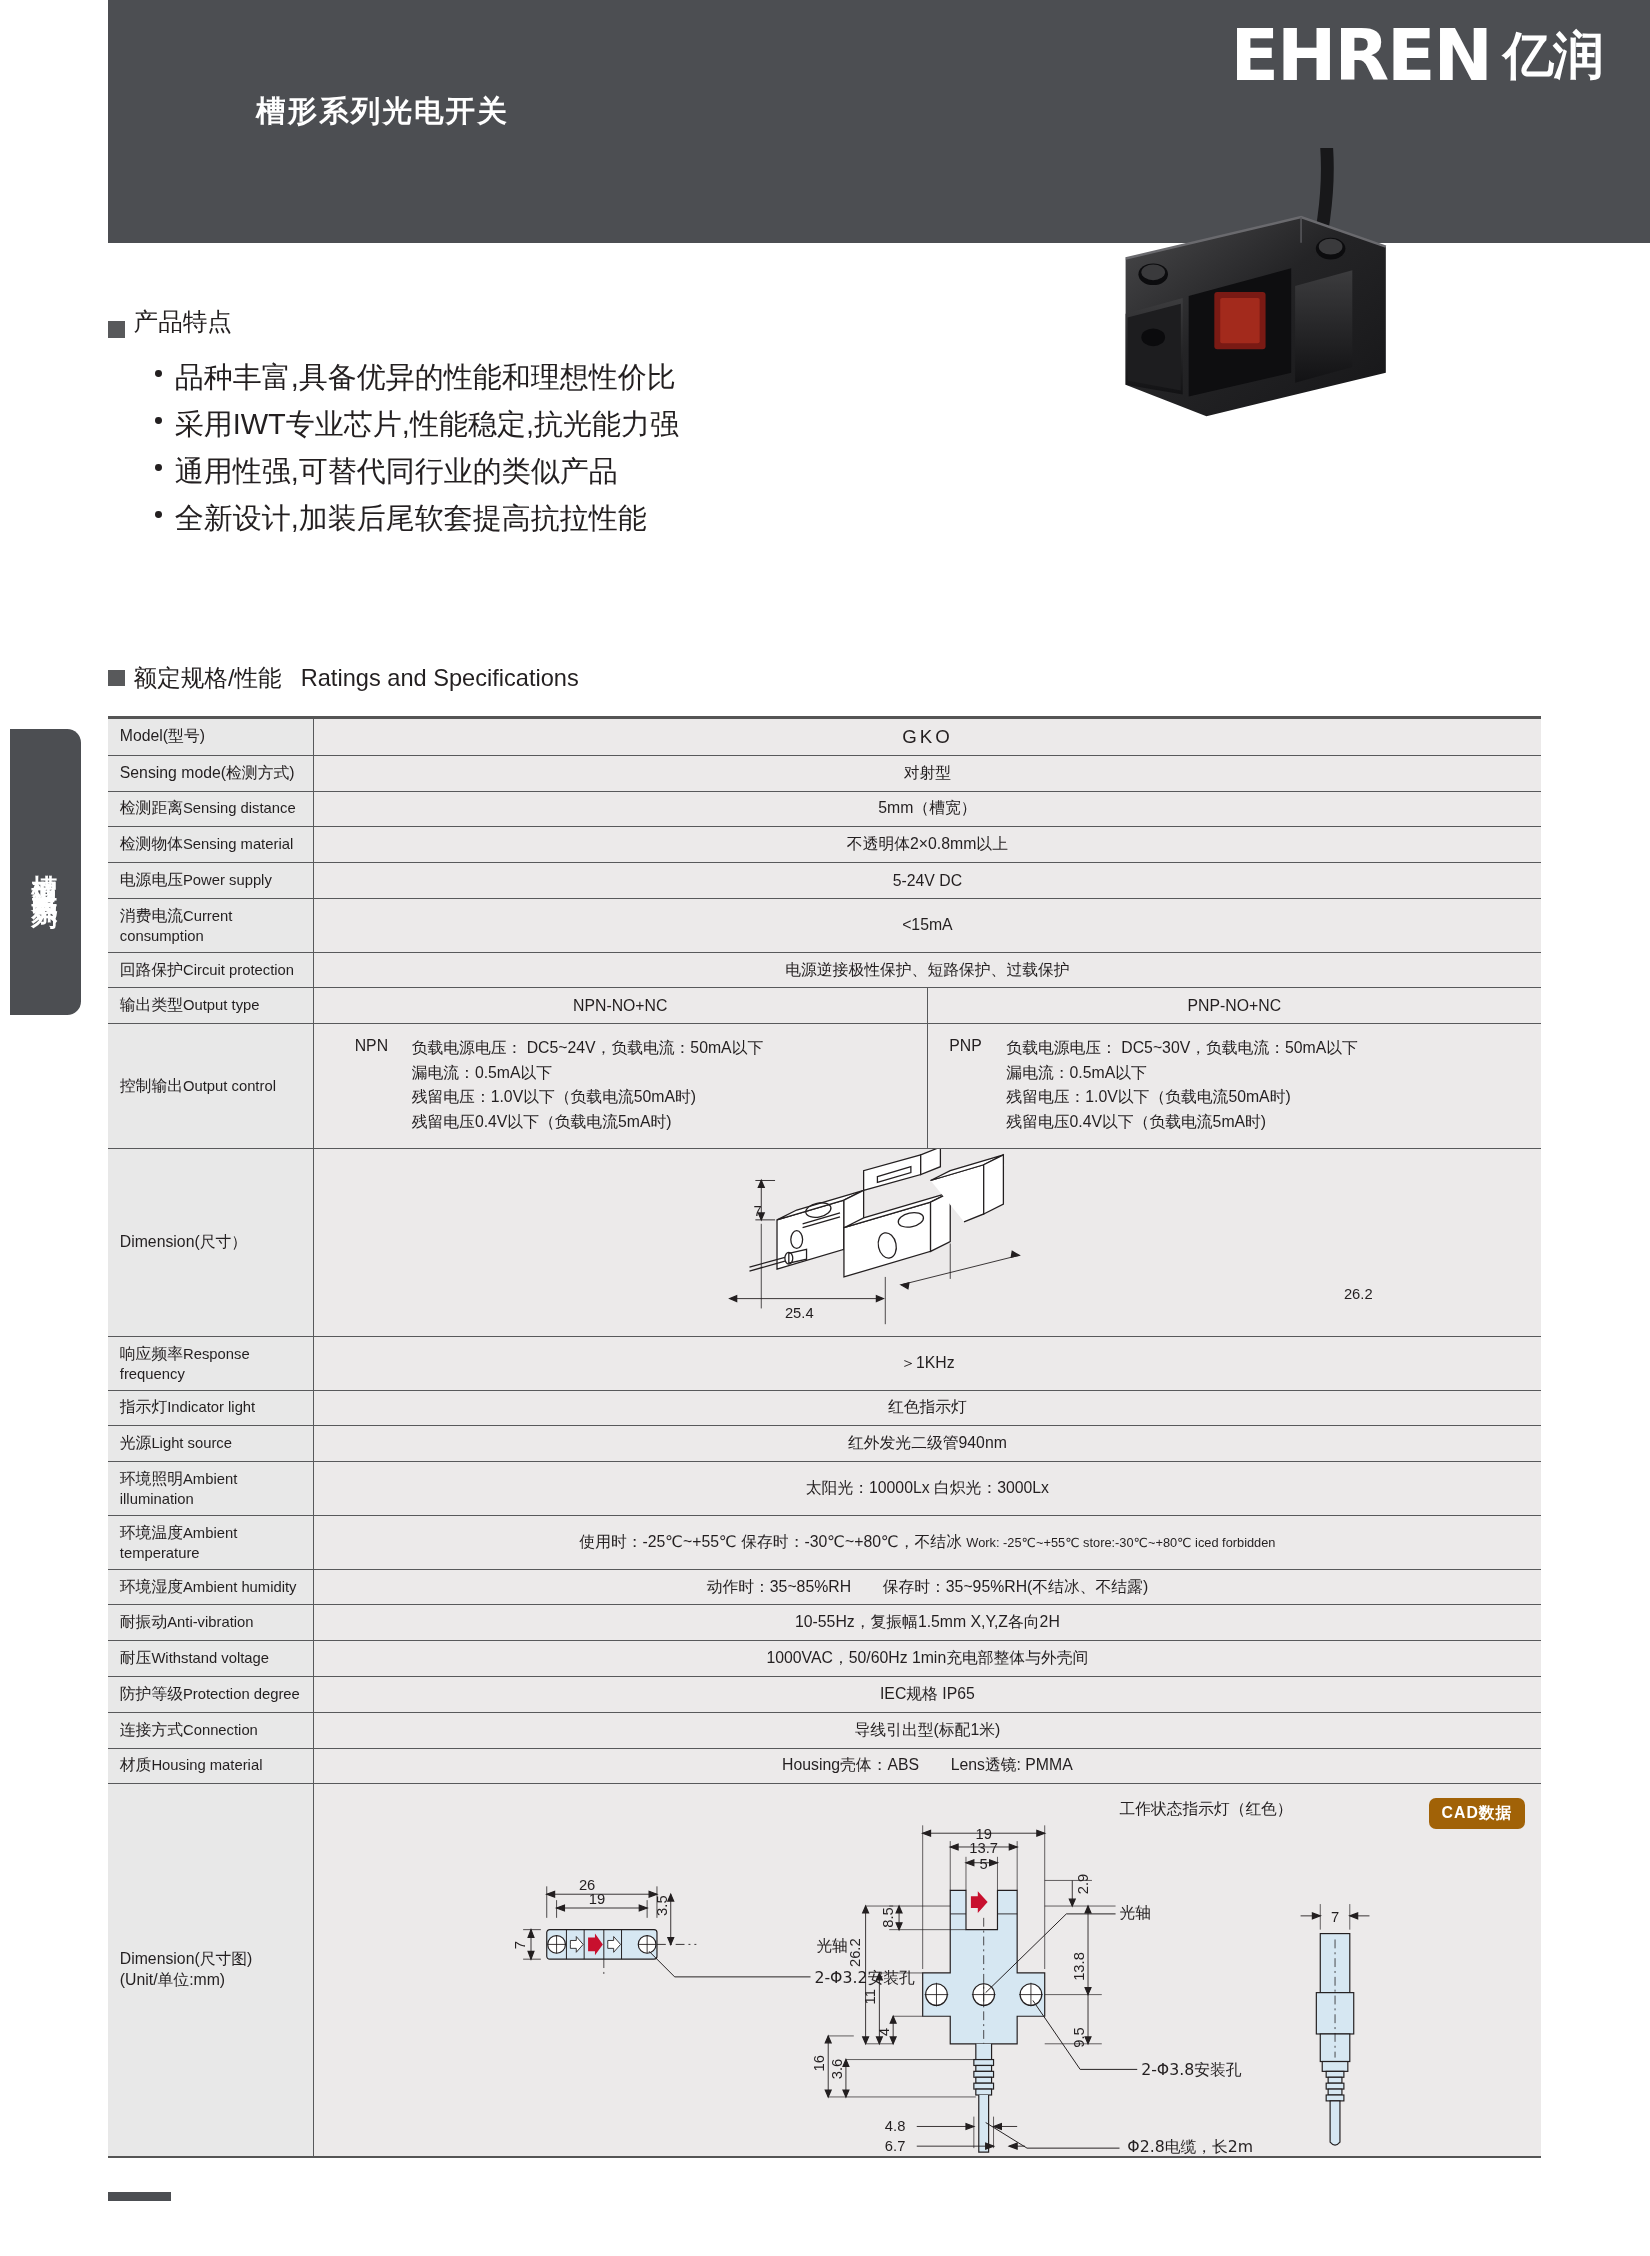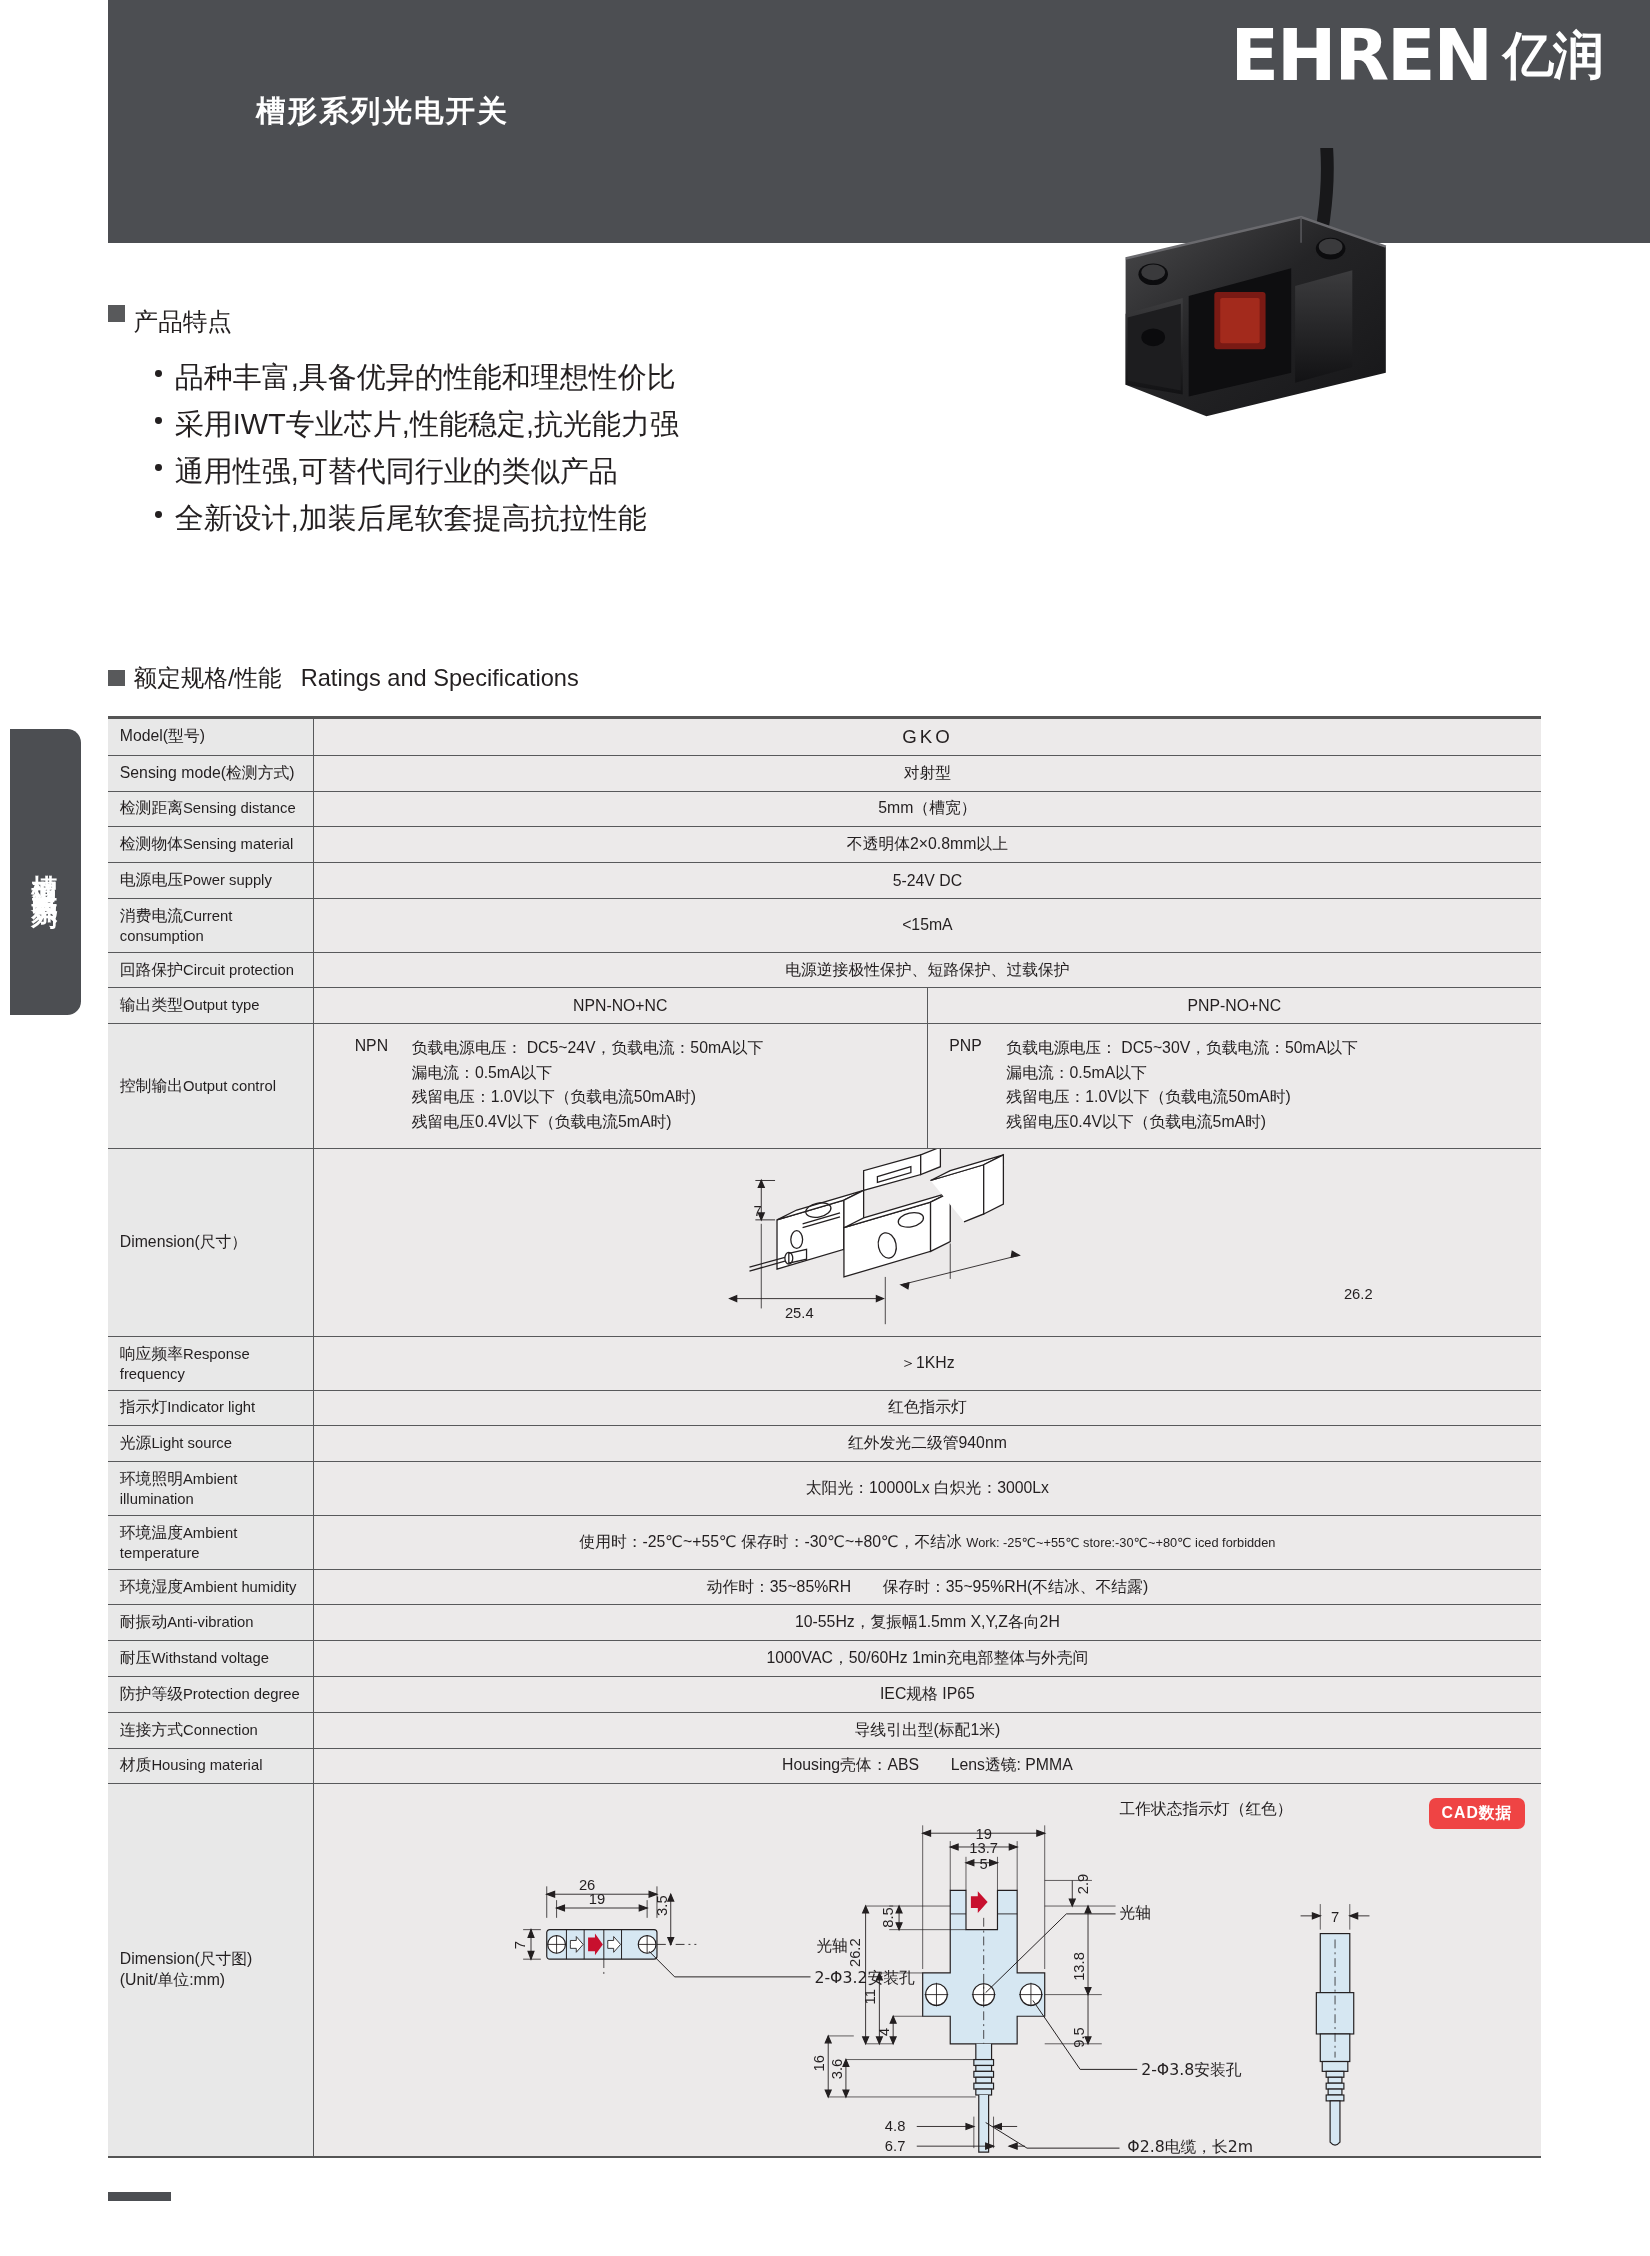--- a/index.html
+++ b/index.html
@@ -35,21 +35,21 @@
   .logo-cn{
     font-size:51px;font-weight:bold;color:#ffffff;
     margin-left:12px;line-height:1;letter-spacing:-1px;
   }
 
   
   .features{
     position:absolute;left:108px;top:305px;width:709px;
   }
   .sec-heading{
-    display:flex;align-items:flex-start;font-size:24.6px;color:#231f20;
+    display:flex;align-items:flex-end;font-size:24.6px;color:#231f20;
   }
   .sq{
     width:16.7px;height:16.7px;background:#58595b;margin-right:8.9px;display:inline-block;
   }
   .feat-list{margin:15.8px 0 0 45px;padding:0;list-style:none;}
   .feat-list li{
     font-size:29px;line-height:1.62;color:#231f20;position:relative;padding-left:21.7px;
   }
   .feat-list li:before{
     content:"";position:absolute;left:2px;top:16.7px;
@@ -114,21 +114,21 @@
   .ctl-tag{font-size:15.8px;width:57px;flex:none;padding-top:1px;}
   .ctl-lines{font-size:15.8px;line-height:1.55;}
   .dim-cell{background:#eceaea;padding:0;height:187px;position:relative;}
   .dim-cell2{background:#eceaea;padding:0;height:372px;position:relative;}
   td.lab.tall{vertical-align:middle;}
   .unit-line{display:block;}
 
   
   .cad-badge{
     position:absolute;right:15.8px;top:13.8px;
-    background:#ef4444;color:#fff;font-size:15.8px;font-weight:bold;
+    background:#a16207;color:#fff;font-size:15.8px;font-weight:bold;
     border-radius:6.9px;padding:4.9px 12.8px;letter-spacing:1px;margin-left:12px;
   }
 
   
   .draw{position:absolute;left:0;top:0;}
   .footer-rule{
     position:absolute;left:108px;top:2192px;width:63px;height:8.9px;background:#4c4e52;
   }
   .dim-t{font-family:"Liberation Sans",sans-serif;font-size:15px;fill:#231f20;}
   .cnlbl{font-family:"DejaVu Sans",sans-serif;font-size:16px;fill:#231f20;}

